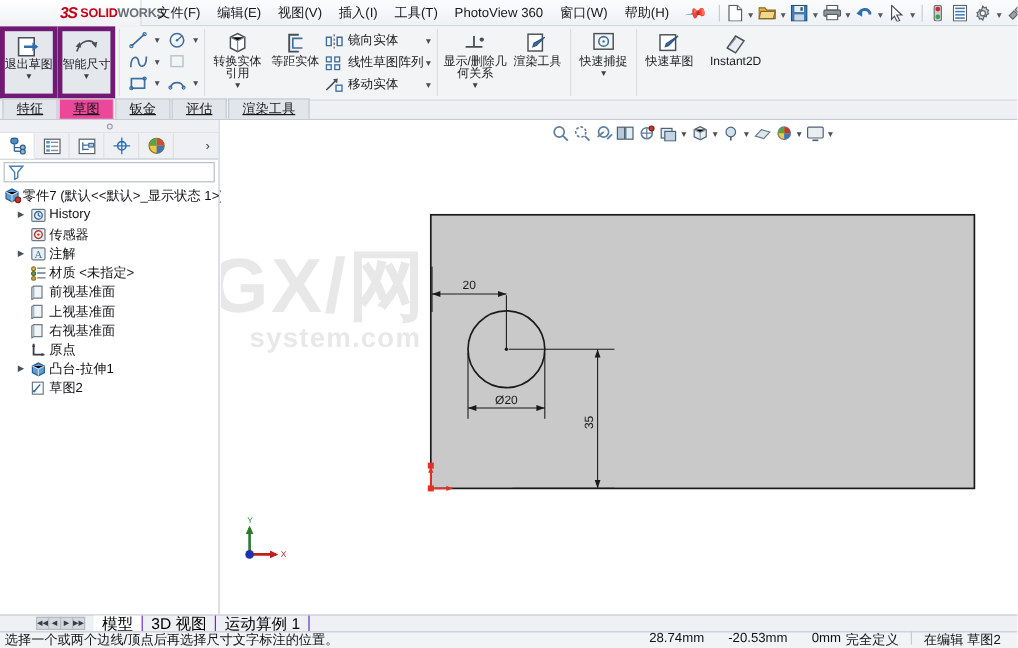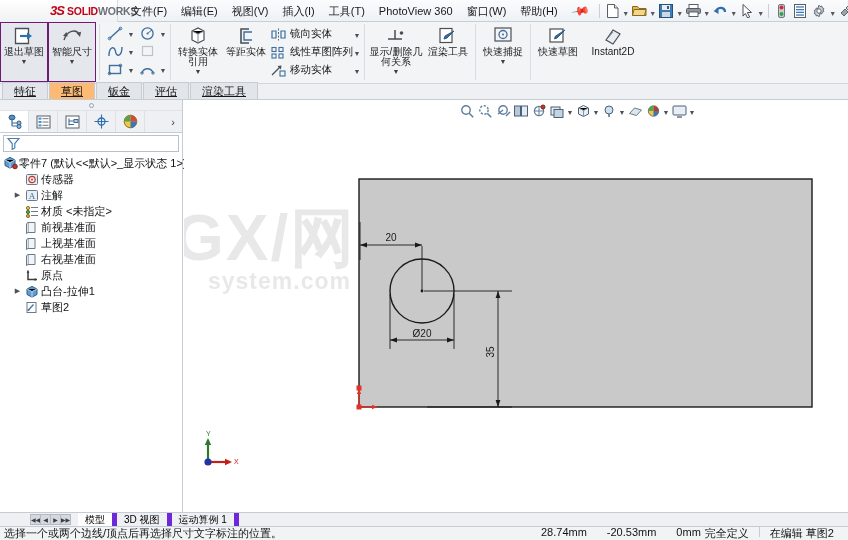--- a/index.html
+++ b/index.html
@@ -49,39 +49,39 @@
   
   .ribbon {
     position:absolute; left:0; top:22px; width:848px; height:62px;
     background:#f3f4f6; border-bottom:1px solid #d0d5dc;
   }
   .rb-inner { display:flex; height:62px; align-items:flex-start; }
   .cmd-big {
     width:48px; height:60px; display:flex; flex-direction:column; align-items:center;
     padding-top:2px; border:1px solid transparent;
   }
-  .cmd-big.framed { background:#e4e7ec; border:1px solid #701a75; }
+  .cmd-big.framed { background:#e4e7ec; border:4px solid #701a75; }
   .cmd-big .gl { height:22px; display:flex; align-items:center; justify-content:center;}
   .cmd-big .lbl { font-size:10px; color:#1b1c1e; line-height:10px; text-align:center; width:46px; }
   .cmd-big .dd { font-size:7px; color:#3c4046; line-height:8px; margin-top:1px;}
   .gsep { width:1px; height:56px; background:#dadee4; margin:2px 3px 0 3px; }
   .icon-grid { display:grid; grid-template-columns:repeat(4,auto); gap:0px 0px; padding-top:2px;}
   .ig-cell { width:24px; height:18px; display:flex; align-items:center; justify-content:center;}
   .ig-car { width:8px; height:18px; display:flex; align-items:flex-end; justify-content:center; color:#4a4e55; font-size:7px; padding-bottom:4px;}
   .cmd-row { display:flex; flex-direction:column; padding-top:3px;}
   .cmd-sm { display:flex; align-items:center; height:18px; gap:3px; }
   .cmd-sm .lbl { font-size:10.5px; color:#17181a; white-space:nowrap; }
   .cmd-sm .sic { width:17px; height:15px; display:flex; align-items:center; justify-content:center;}
 
   
   .rtabs { position:absolute; left:0; top:84px; width:848px; height:16px; background:#eef0f3;
            border-bottom:1px solid #c6ccd4; display:flex; align-items:flex-end; padding-left:2px;}
   .rtab { font-size:11px; padding:1px 11px 1px 11px; border:1px solid #c6ccd4; border-bottom:none;
           background:#e2e5ea; color:#17181a; margin-right:1px; line-height:14px;text-decoration:underline; }
-  .rtab.active { background:#fdba74; }
+  .rtab.active { background:#ec4899; }
 
   
   .leftpanel { position:absolute; left:0; top:100px; width:183px; bottom:28px; background:#ffffff;
                border-right:1px solid #c6ccd4; }
   .lp-handlebar { height:11px; background:#eef0f3; border-bottom:1px solid #dfe3e8;
                   display:flex; align-items:center; justify-content:center;}
   .lp-dot { width:5px;height:5px;border:1px solid #9aa1ab;border-radius:50%;}
   .lp-tabs { height:22px; background:#eef0f3; border-bottom:1px solid #c6ccd4; display:flex; align-items:center;}
   .lp-tab { width:29px; height:21px; display:flex; align-items:center; justify-content:center; border-right:1px solid #dde1e6;}
   .lp-tab.active { background:#ffffff; border-bottom:1px solid #fff;}
@@ -105,21 +105,21 @@
                color:rgba(120,120,120,0.17); letter-spacing:2px; user-select:none; }
   .watermark2 { position:absolute; left:24px; top:168px; font-size:23px; font-weight:bold;
                color:rgba(120,120,120,0.17); letter-spacing:1px; user-select:none; }
 
   
   .btabs { position:absolute; left:0; bottom:14px; width:848px; height:14px;
            background:#eef0f3; border-top:1px solid #c6ccd4; display:flex; align-items:center; }
   .nav-btns { display:flex; margin-left:30px; }
   .navb { width:11px; height:11px; background:#d5d9df; border:1px solid #b4bac2; margin-right:-1px;
           display:flex; align-items:center; justify-content:center; font-size:6px; color:#3a3e44;}
-  .btab { font-size:10px; padding:0 7px; height:14px; line-height:14px; border-right:5px solid #6d28d9;}
+  .btab { font-size:13px; padding:0 7px; height:14px; line-height:14px; border-right:1px solid #6d28d9;}
   .btab.active { background:#ffffff; font-weight:normal; }
   .btab:first-of-type { border-left:1px solid #c6ccd4; }
 
   .statusbar { position:absolute; left:0; bottom:0; width:848px; height:14px; background:#f2f3f5;
                border-top:1px solid #c6ccd4; display:flex; align-items:center; font-size:11px; color:#101214;}
   .st-msg { padding-left:4px; }
   .st-right { margin-left:auto; display:flex; align-items:flex-start; gap:0; padding-right:4px;}
   .st-cell { padding:0 10px; }
   .st-sep { width:1px; height:11px; background:#c6ccd4; }
 </style>
@@ -544,20 +544,31 @@
         <span class="tico">
           <svg width="15" height="14" viewBox="0 0 15 14">
               <path d="M2 4l5-2.6L12 4v5.5l-5 2.6-5-2.6z" fill="#5e9cd3" stroke="#2c5c8a"></path>
               <path d="M2 4l5 2.6 5-2.6M7 6.6v5.5" stroke="#bcd8ef"></path>
               <circle cx="12" cy="10.5" r="2.3" fill="#c0392b" stroke="#7e2319"></circle>
             </svg>
         </span>
         <span class="tlbl">零件7  (默认&lt;&lt;默认&gt;_显示状态 1&gt;)</span>
       </div>
 
+      <div class="tnode" style="padding-left:9px">
+        <span class="texp">▶</span>
+        <span class="tico">
+          <svg width="14" height="13" viewBox="0 0 14 13">
+              <rect x="1.5" y="1.5" width="11" height="10" rx="1" fill="#e9eef3" stroke="#6b7a88"></rect>
+              <circle cx="7" cy="6.5" r="3.2" fill="none" stroke="#3d6f9e" stroke-width="1.2"></circle>
+              <path d="M7 4.3v2.2l1.7 1" stroke="#3d6f9e" stroke-width="1.1" fill="none"></path>
+            </svg>
+        </span>
+        <span class="tlbl">History</span>
+      </div>
 
       <div class="tnode" style="padding-left:9px">
         <span class="texp"></span>
         <span class="tico">
           <svg width="14" height="13" viewBox="0 0 14 13">
               <rect x="1.5" y="1.5" width="11" height="10" rx="1" fill="#e9eef3" stroke="#6b7a88"></rect>
               <circle cx="7" cy="6.5" r="3.2" fill="none" stroke="#c0392b" stroke-width="1.2"></circle>
               <circle cx="7" cy="6.5" r="1" fill="#c0392b"></circle>
             </svg>
         </span>

